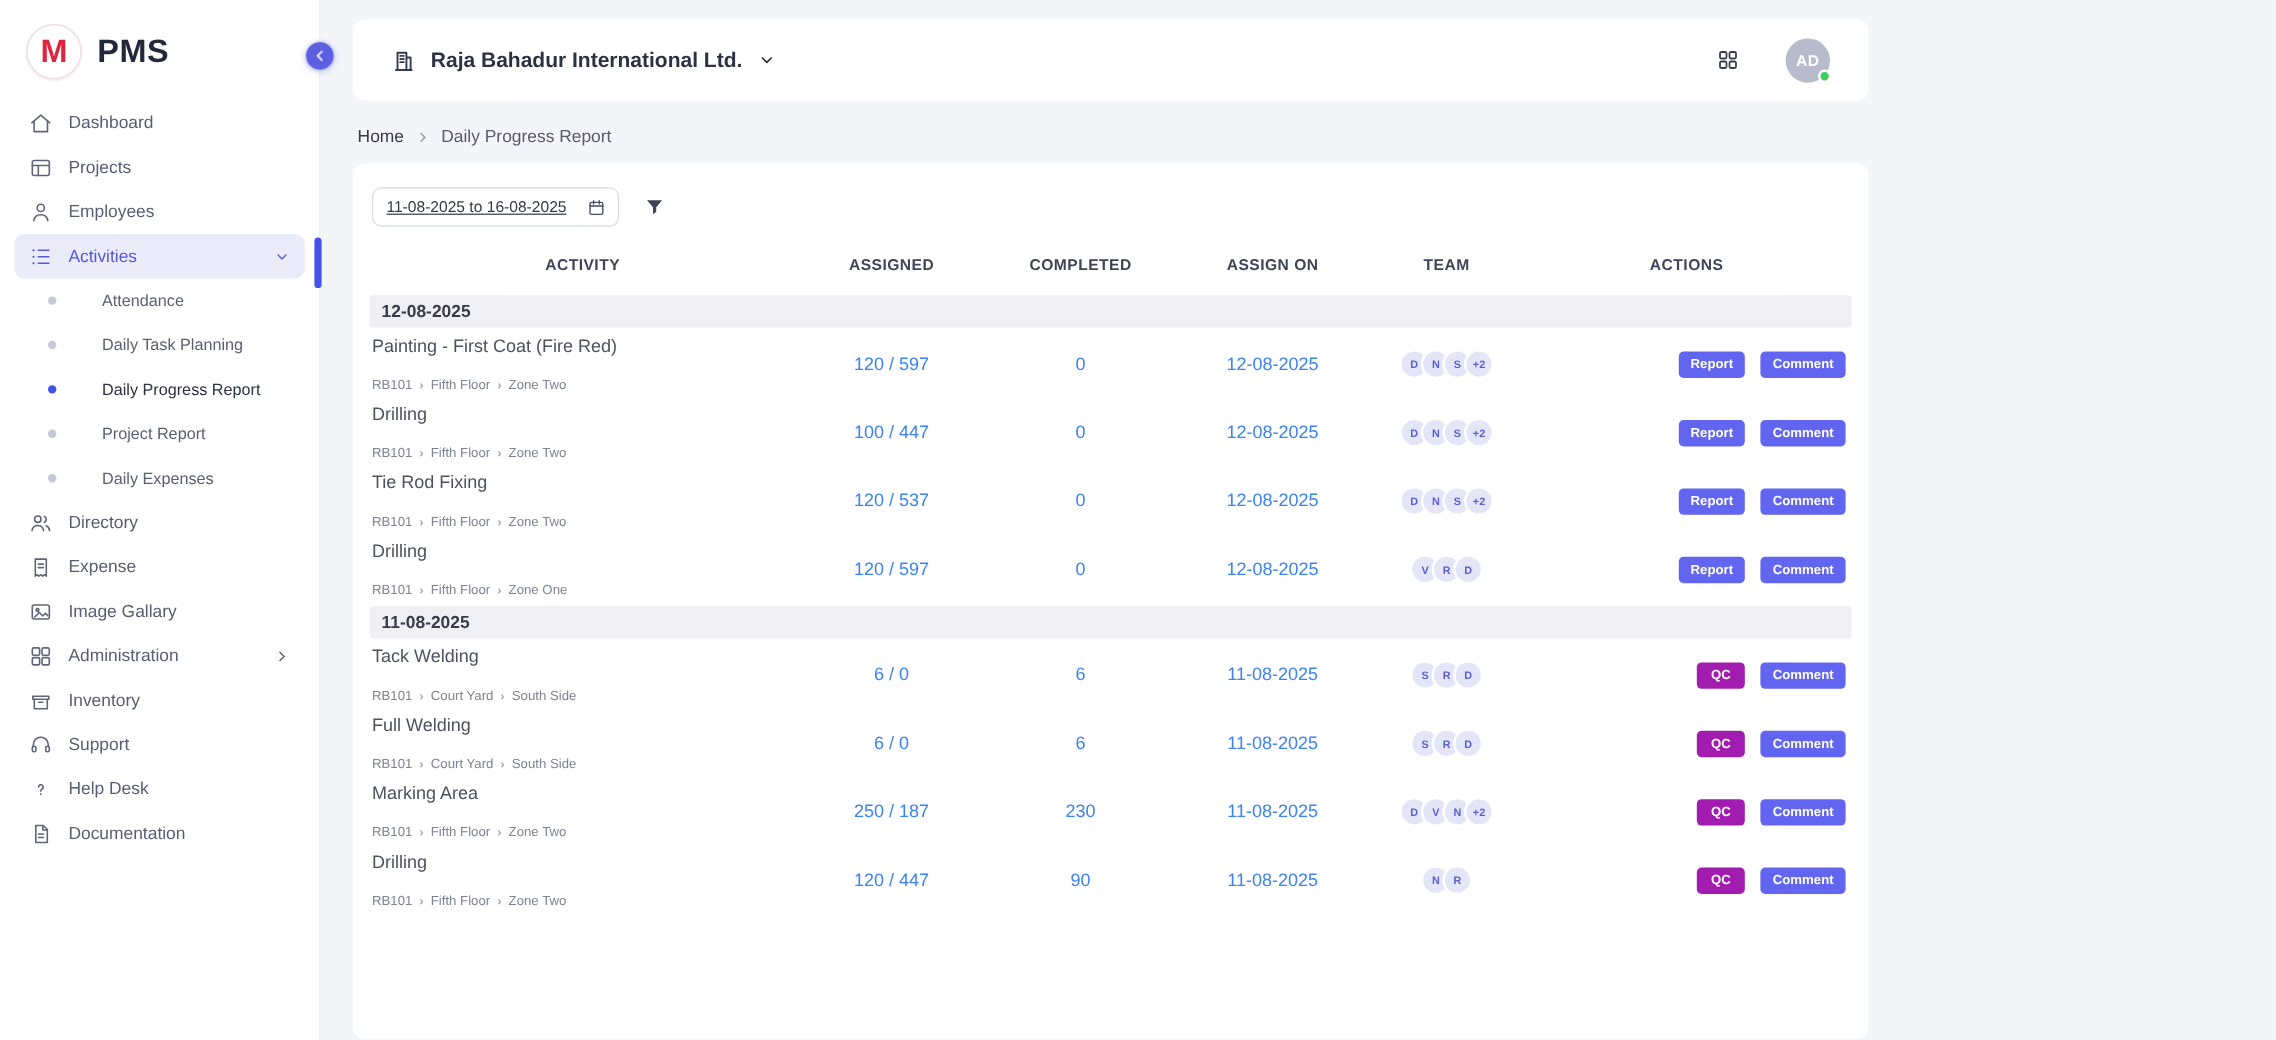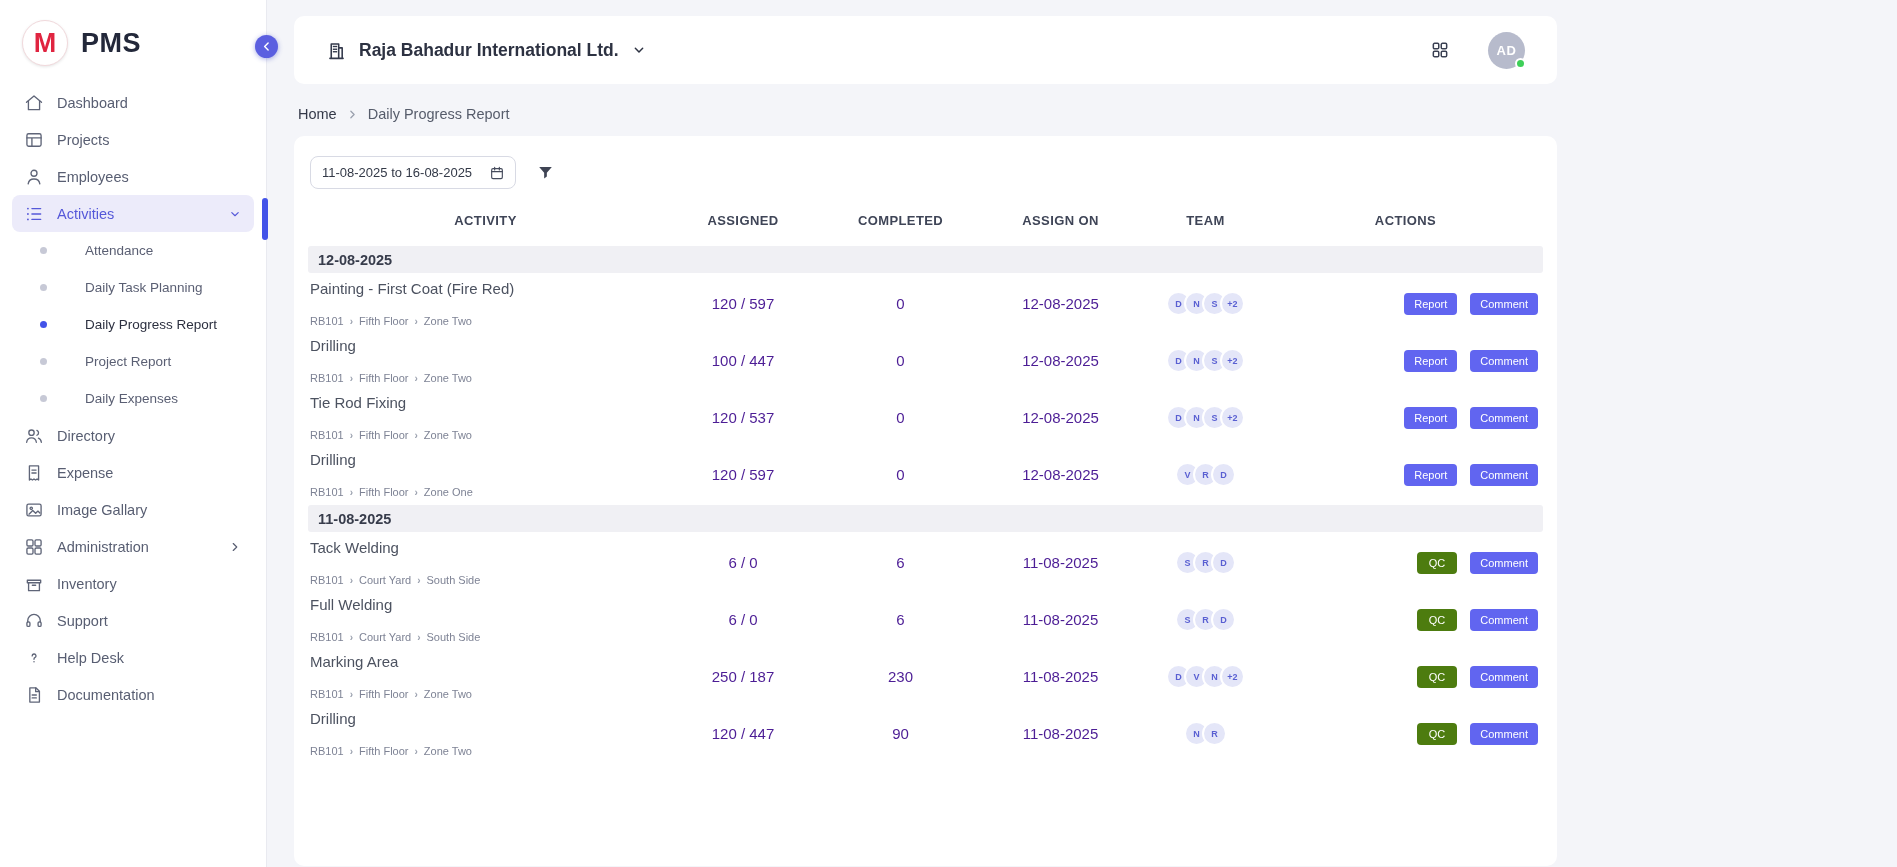--- a/index.html
+++ b/index.html
@@ -43,41 +43,41 @@
   .status-dot { position: absolute; right: -1px; bottom: 0; width: 11px; height: 11px; border-radius: 50%; background: #3ecf58; border: 2px solid #fff; }
 
   .breadcrumb { display: flex; align-items: center; gap: 9px; margin: 22px 0 0 26px; font-size: 14.5px; }
   .bc-home { color: #343949; font-weight: 500; cursor: pointer; }
   .bc-sep svg { width: 13px; height: 13px; color: #9aa0ae; display: block; }
   .bc-current { color: #565c6b; }
 
   .content-card { width: 1263px; margin: 14px 0 0 22px; background: #fff; border-radius: 10px; padding: 16px 14px; height: 730px; }
   .filter-row { display: flex; align-items: center; gap: 20px; margin: 4px 0 10px 2px; }
   .date-range { width: 206px; height: 33px; border: 1px solid #d8dae4; border-radius: 8px; background: #fff; display: flex; align-items: center; justify-content: space-between; padding: 0 10px 0 11px; cursor: pointer; }
-  .dr-text { font-size: 13px; color: #333947; }
+  .dr-text { font-size: 13px; color: #333947; text-decoration: underline; }
   .date-range svg { width: 16px; height: 16px; color: #454b5c; display: block; }
   .filter-btn { background: none; border: none; cursor: pointer; display: flex; }
   .filter-btn svg { width: 19px; height: 19px; display: block; }
 
   .thead { display: grid; grid-template-columns: 355px 160px 155px 165px 125px 275px; padding: 14px 0 16px; }
   .th { font-size: 13px; font-weight: 600; color: #3f4557; letter-spacing: .4px; text-align: center; }
   .group-bar { height: 27px; background: #f0f0f4; border-radius: 3px; display: flex; align-items: center; padding: 0 10px; font-size: 14.5px; font-weight: 700; color: #373c4b; margin: 2px 0; }
   .trow { display: grid; grid-template-columns: 355px 160px 155px 165px 125px 275px; align-items: center; min-height: 57px; padding: 5px 0; }
   .cell-activity { padding-left: 2px; }
   .act-name { font-size: 15px; color: #4c5260; }
   .act-path { margin-top: 18px; font-size: 11px; color: #7e8395; display: flex; align-items: center; }
   .seg + .seg::before { content: "›"; margin: 0 6px; color: #9aa0ae; font-size: 10px; font-weight: 700; }
-  .cell-center { text-align: center; font-size: 15px; color: #4c1d95; }
+  .cell-center { text-align: center; font-size: 15px; color: #3b82f6; }
   .cell-team { display: flex; justify-content: center; }
   .chip { width: 25px; height: 25px; border-radius: 50%; background: #e4e6f8; border: 2px solid #fff; color: #595fd2; font-size: 9px; font-weight: 700; display: flex; align-items: center; justify-content: center; margin-left: -7px; flex: none; }
   .chip:first-child { margin-left: 0; }
   .cell-actions { display: flex; justify-content: flex-end; gap: 13px; padding-right: 5px; }
-  .btn { border: none; border-radius: 4px; height: 22px; color: #fff; font-size: 11px; font-weight: 400; font-family: inherit; cursor: pointer; padding: 0 10px; }
+  .btn { border: none; border-radius: 4px; height: 22px; color: #fff; font-size: 11px; font-weight: 700; font-family: inherit; cursor: pointer; padding: 0 10px; }
   .btn-indigo { background: #6165f0; }
-  .btn-orange { background: #4d7c0f; padding: 0 12px; }
+  .btn-orange { background: #a21caf; padding: 0 12px; }
 </style>
 </head>
 <body>
 
 <aside class="sidebar">
   <div class="logo-row">
     <div class="logo-badge">M</div>
     <div class="logo-text">PMS</div>
   </div>
   <nav class="nav">

